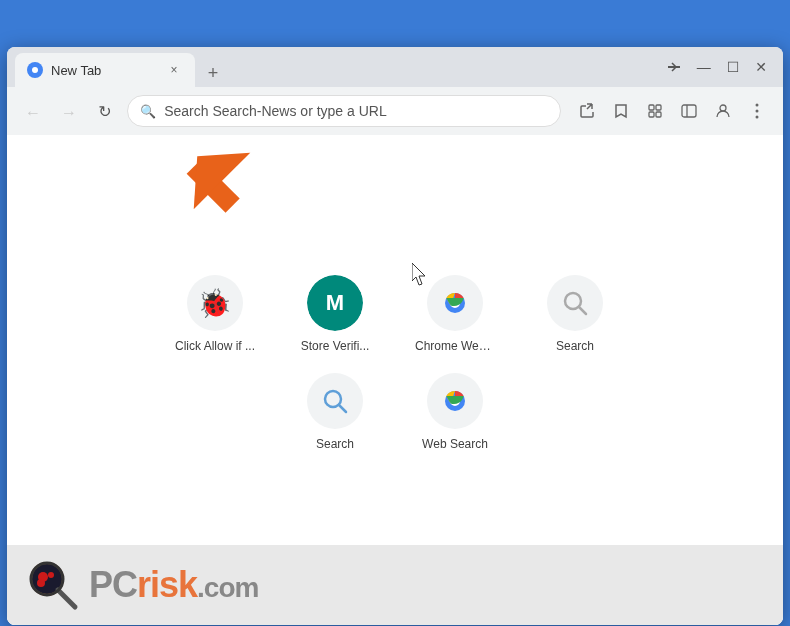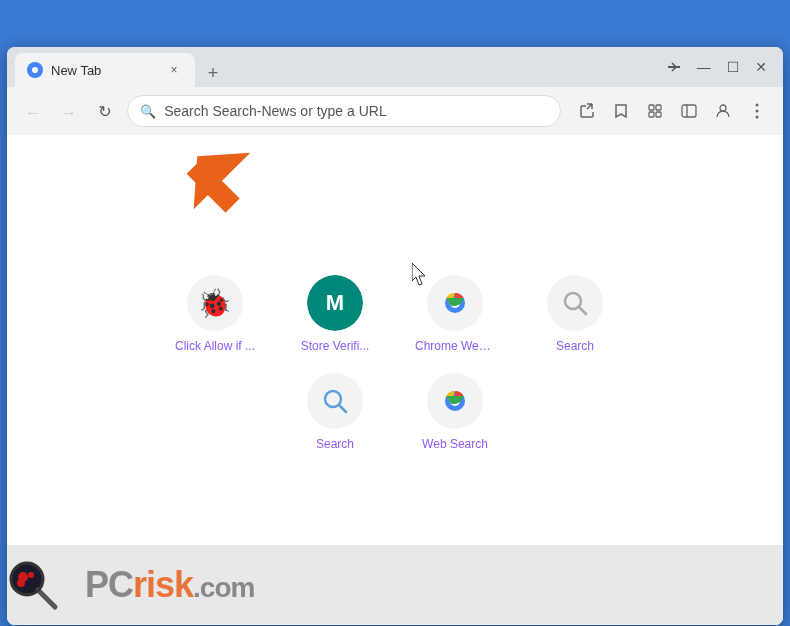--- a/index.html
+++ b/index.html
@@ -179,21 +179,21 @@
       border-radius: 50%;
       background: #f1f3f4;
       display: flex;
       align-items: center;
       justify-content: center;
       font-size: 24px;
       overflow: hidden;
     }
     .shortcut-label {
       font-size: 12px;
-      color: #8b5cf6;
+      color: #404040;
       text-align: right;
       max-width: 80px;
       overflow: hidden;
       text-overflow: ellipsis;
       white-space: nowrap;
     }
     .icon-m {
       width: 100%;
       height: 100%;
       background: #00897b;
@@ -208,21 +208,22 @@
     
     .footer {
       position: absolute;
       bottom: 0;
       left: 0;
       right: 0;
       height: 80px;
       background: #e8e8e8;
       display: flex;
       align-items: center;
-      gap: 26px;
+      padding-left: 20px;
+      gap: 10px;
     }
     .pcrisk-text {
       font-size: 36px;
       font-weight: bold;
       color: #888;
       letter-spacing: -1px;
     }
     .pcrisk-text span {
       color: #e8743b;
     }

